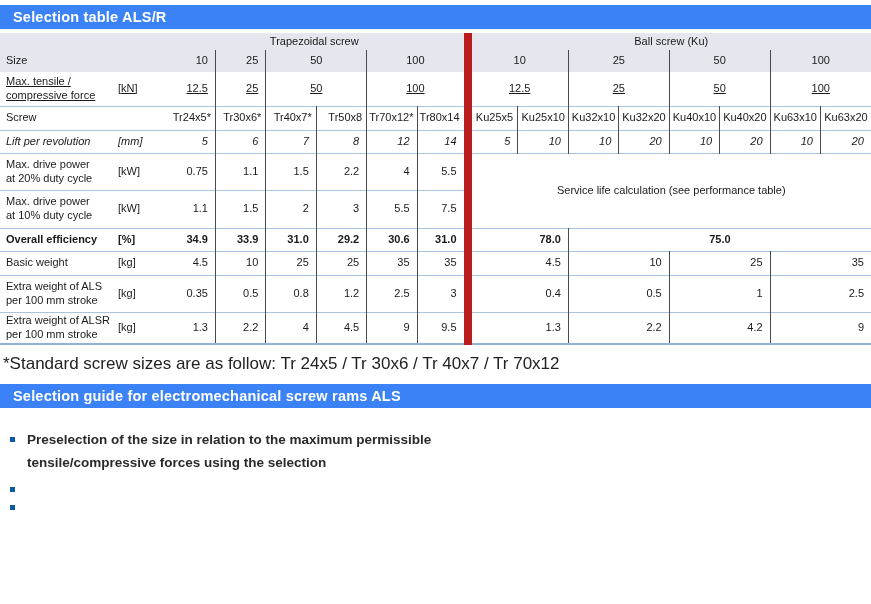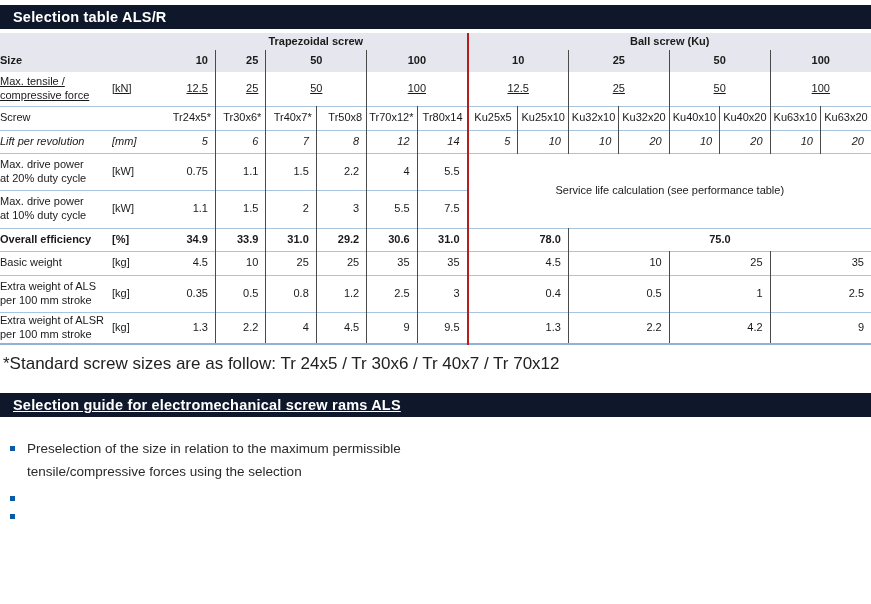--- a/index.html
+++ b/index.html
@@ -1,46 +1,46 @@
 <!DOCTYPE html>
 <html><head>
 <meta charset="utf-8">
 <style>
   html,body{margin:0;padding:0;background:#ffffff;}
   body{width:871px;height:604px;overflow:hidden;
        font-family:"Liberation Sans",sans-serif;color:#1a1a1a;}
   .page{width:871px;height:604px;position:relative;}
 
-  .banner{background:#0f172a;color:#ffffff;font-weight:bold;font-size:14.5px;
+  .banner{background:#3b82f6;color:#ffffff;font-weight:bold;font-size:14.5px;
           height:24px;line-height:24px;padding-left:13px;letter-spacing:.2px;}
   .banner-top{margin-top:5px;}
-  .banner-guide{margin-top:19px;text-decoration:underline;}
+  .banner-guide{margin-top:10px;}
 
   table.tbl{width:871px;border-collapse:collapse;table-layout:fixed;
             font-size:11px;margin-top:4px;}
   col.c-lab{width:112px;}
   col.c-unit{width:53px;}
   td{padding:1px 2px;vertical-align:middle;white-space:pre-line;overflow:hidden;
      line-height:1.25;}
-  td.al-l{text-align:left;padding-left:0;}
+  td.al-l{text-align:left;padding-left:6px;}
   td.al-r{text-align:right;padding-right:7px;}
   td.al-c{text-align:center;}
-  td.bold{font-weight:bold;}
+  td.bold{font-weight:normal;}
   tr.r{border-bottom:1px solid #a9c4de;}
   tr.nb{border-bottom:0;}
   tr.band{background:#e6e6ef;}
   tr.last{border-bottom:2px solid #8fb3d6;}
   td.sep{border-right:1px solid #4a4a4a;}
-  td.mid{border-left:2px solid #b91c1c;}
+  td.mid{border-left:8px solid #b91c1c;}
   tr.screwrow td{font-size:11px;}
   tr.screwrow td.al-r{padding-right:4px;}
 
   .footnote{margin:9px 0 0 3px;font-size:17px;color:#222222;}
 
-  .guide{margin:20px 0 0 10px;}
+  .guide{margin:20px 0 0 10px;font-weight:bold;}
   .bullet{display:flex;margin-bottom:4px;font-size:13.5px;line-height:23px;
           color:#2a2a2a;max-width:470px;}
   .marker{width:5px;height:5px;background:#0a5aa5;margin:9px 12px 0 0;flex:none;}
   .bullet-text{white-space:pre-line;}
 </style>
 </head>
 <body>
 
 <div class="page">
 

